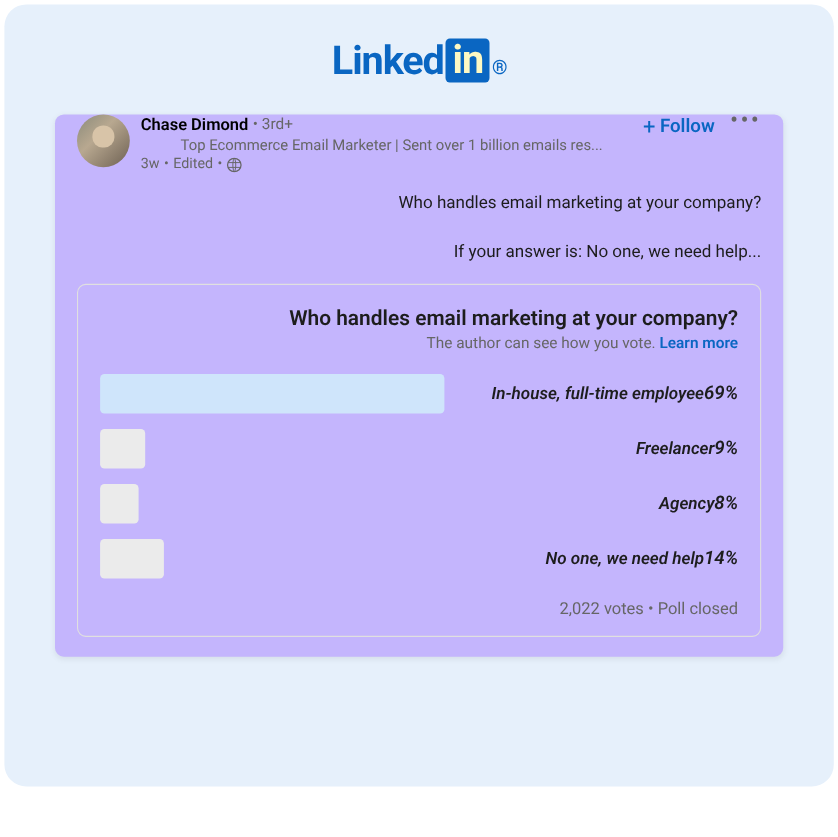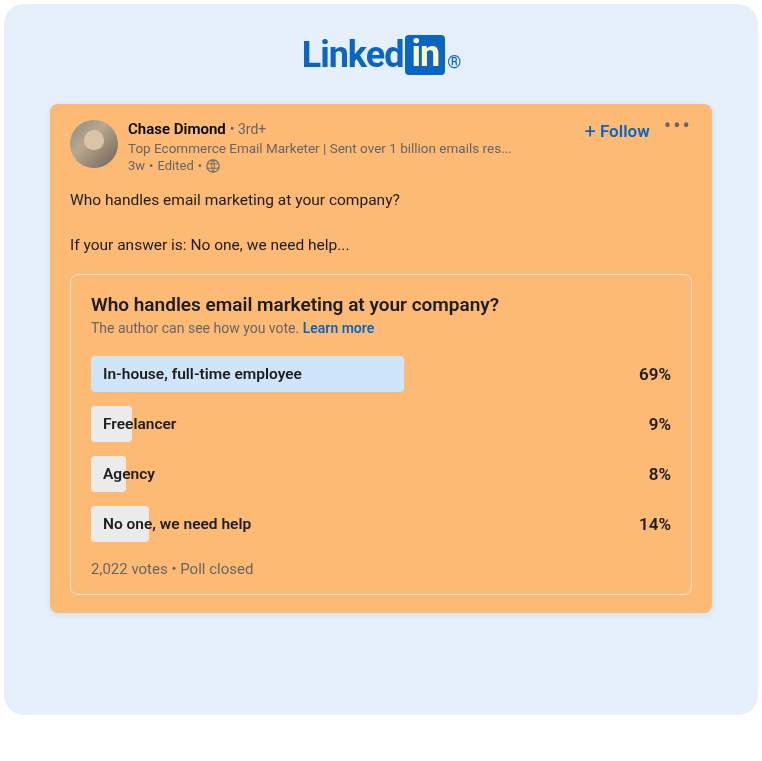--- a/index.html
+++ b/index.html
@@ -8,20 +8,21 @@
     background: #fff;
     width: 762px;
     height: 761px;
   }
   .page-wrap {
     background: #e6f0fb;
     border-radius: 20px;
     margin: 4px;
     padding: 30px 46px 40px;
     height: 711px;
+    text-align: right;
   }
   .logo-row {
     display: flex;
     justify-content: center;
     margin-bottom: 28px;
   }
   .logo {
     display: flex;
     align-items: center;
     font-weight: 700;
@@ -38,24 +39,24 @@
     line-height: 1.1;
   }
   .logo-dot {
     color: #0a66c2;
     font-size: 18px;
     align-self: flex-end;
     margin-bottom: 4px;
     margin-left: 2px;
   }
   .card {
-    background: #fdba74;
+    background: #c4b5fd;
     border-radius: 8px;
     box-shadow: 0 2px 6px rgba(0,0,0,0.08);
-    padding: 16px 20px 18px;
+    padding: 0 20px 18px;
   }
   .hdr {
     display: flex;
     align-items: flex-start;
     position: relative;
   }
   .avatar {
     width: 48px;
     height: 48px;
     border-radius: 50%;
@@ -151,21 +152,21 @@
   .poll-note {
     font-size: 14px;
     color: #666;
     margin-top: 4px;
   }
   .poll-note .learn {
     color: #0a66c2;
     font-weight: 600;
     cursor: pointer;
   }
-  .poll-options { margin-top: 20px; }
+  .poll-options { margin-top: 20px; font-style: italic; }
   .opt {
     display: flex;
     align-items: center;
     margin-bottom: 14px;
     position: relative;
     height: 36px;
   }
   .opt-bar {
     position: absolute;
     left: 0; top: 0; bottom: 0;

